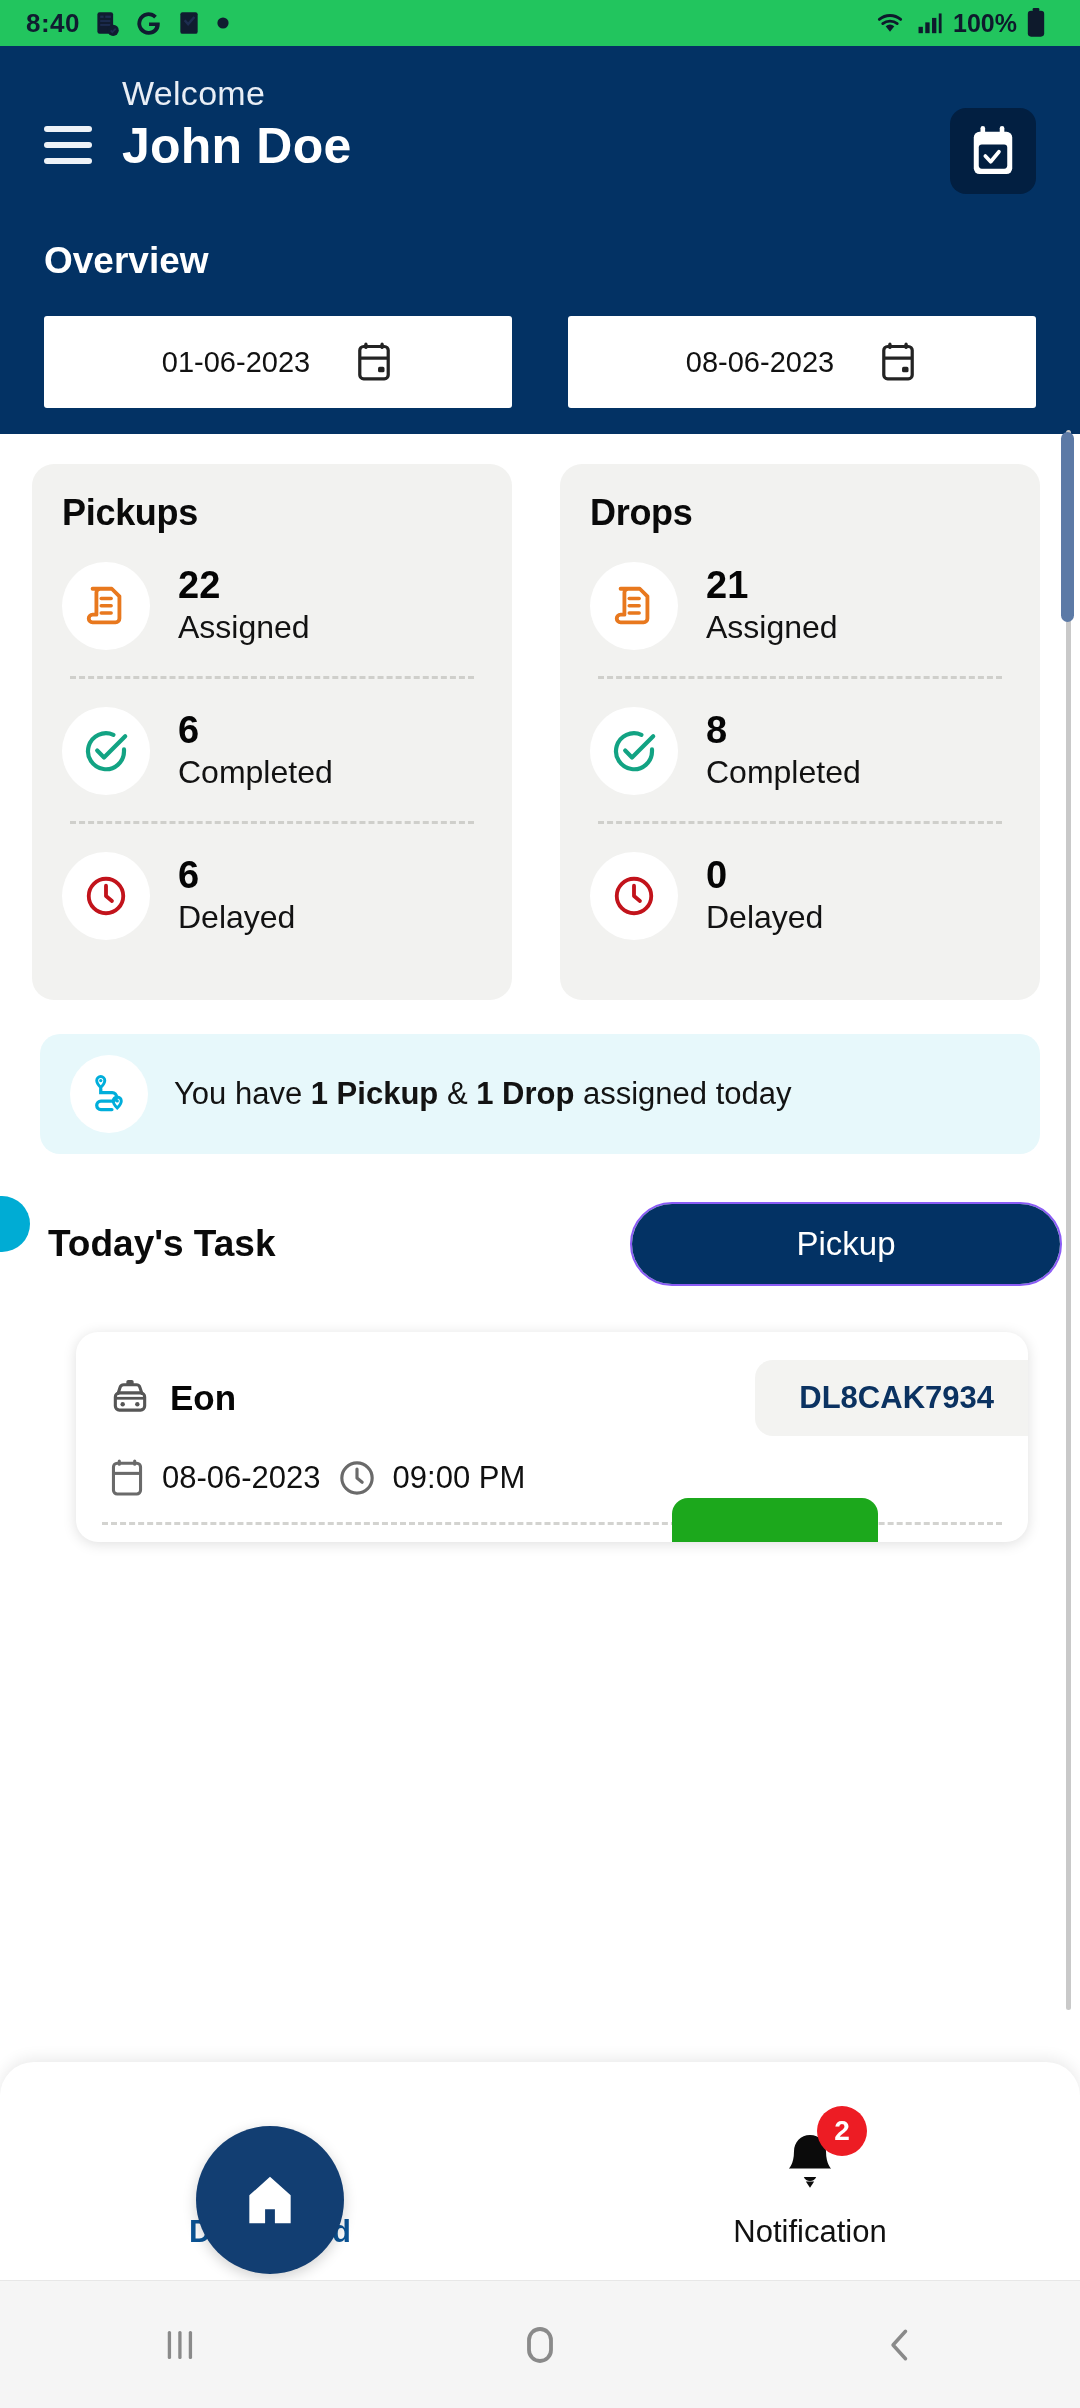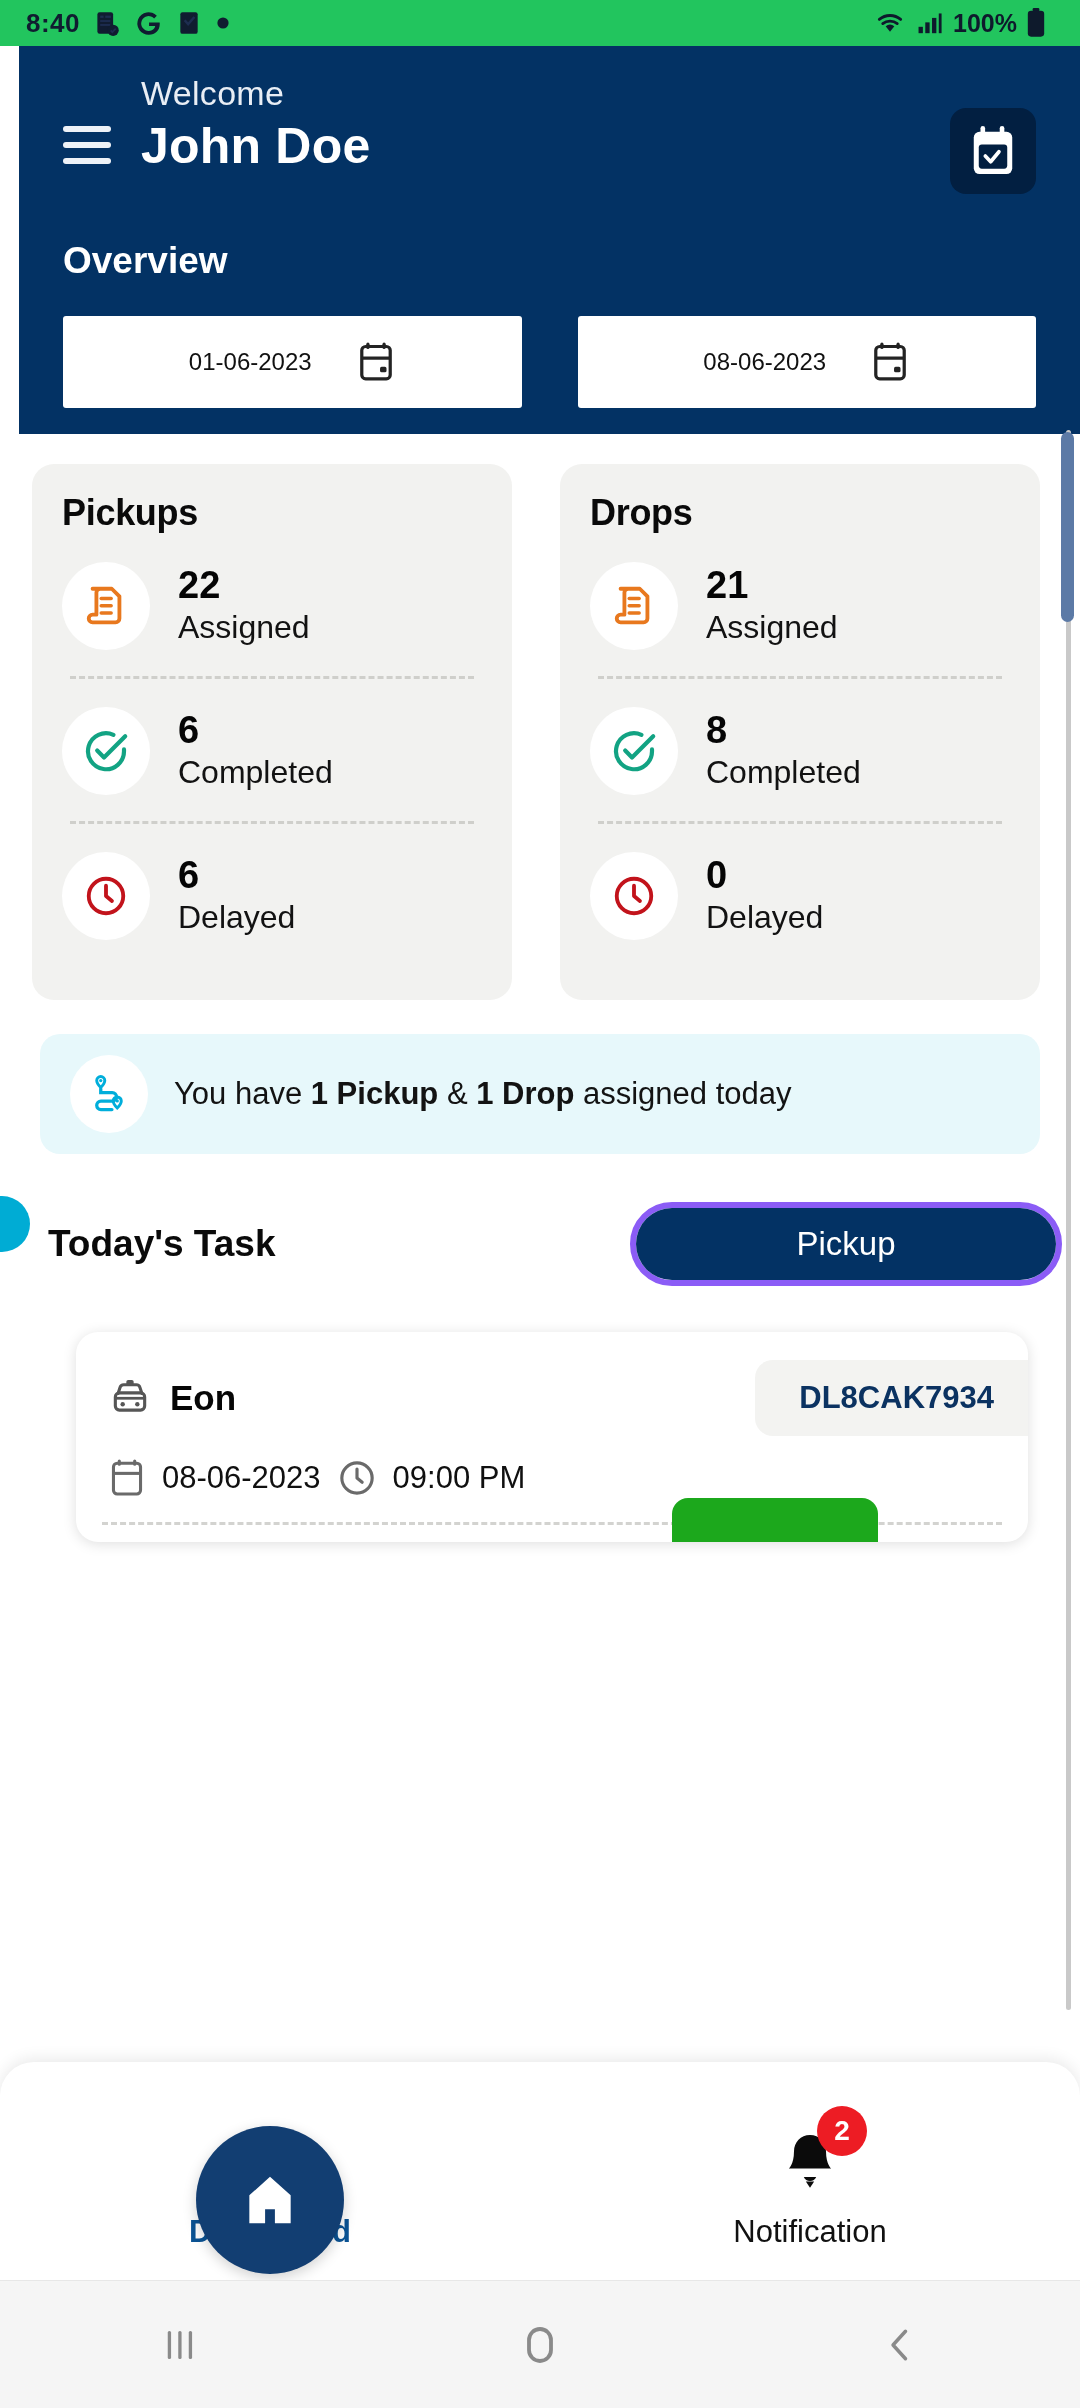--- a/index.html
+++ b/index.html
@@ -19,21 +19,21 @@
   }
   .sb-left{ display:flex; align-items:center; gap:14px; }
   .sb-time{ font-size:26px; font-weight:700; color:#101c30; letter-spacing:.5px; }
   .sb-right{ position:absolute; right:34px; top:0; height:46px;
              display:flex; align-items:center; gap:9px; }
   .sb-batt-text{ font-size:25px; font-weight:600; color:#0e1a2c; }
   .sb-ico{ display:block; }
 
   
   .header{
-    background:#033264; padding:0 0 26px 0; position:relative;margin-left:19px;
+    background:#033264; padding:0 0 26px 0; position:relative;
   }
   .hdr-top{
     display:flex; align-items:flex-start; padding:22px 44px 0 44px;
   }
   .hamburger{
     width:48px; margin-top:58px; margin-right:30px; flex:0 0 auto; cursor:pointer;
   }
   .hamburger span{
     display:block; height:6px; background:#eef2f7; border-radius:3px; margin-bottom:10px;
   }
@@ -49,21 +49,21 @@
     color:#ffffff; font-size:37px; font-weight:700; padding:46px 0 0 44px;
   }
   .date-row{
     display:flex; gap:56px; padding:34px 44px 0 44px;
   }
   .date-field{
     flex:1 1 0; background:#ffffff; height:92px; border-radius:3px;
     display:flex; align-items:center; justify-content:center; gap:44px;
     cursor:pointer;
   }
-  .date-text{ font-size:24px; color:#111111; font-weight:400; }
+  .date-text{ font-size:29px; color:#111111; font-weight:400; }
 
   
   .content{ background:#ffffff; position:relative; }
 
   .stat-row{ display:flex; gap:48px; padding:30px 40px 0 32px; }
   .stat-card{
     flex:1 1 0; background:#f2f2f0; border-radius:22px; padding:28px 30px 34px 30px;
   }
   .stat-title{ font-size:36px; font-weight:700; color:#0a0a0a; letter-spacing:-.3px; }
   .stat-item{ display:flex; align-items:center; gap:28px; padding:28px 0 26px 0; }
@@ -93,21 +93,21 @@
   .task-head{
     display:flex; align-items:center; padding:48px 18px 0 0; position:relative;
   }
   .task-dot{
     position:absolute; left:-26px; top:42px;
     width:56px; height:56px; border-radius:50%; background:#00ACD4;
   }
   .task-title{ font-size:37px; font-weight:700; color:#0a0a0a; margin-left:48px; }
   .toggle{
     margin-left:auto; display:flex; border-radius:48px; overflow:hidden;
-    border:6px solid #8b5cf6; width:432px; height:84px; background:#fff;
+    border:2px solid #8b5cf6; width:432px; height:84px; background:#fff;
   }
   .toggle div{
     flex:1 1 0; display:flex; align-items:center; justify-content:center;
     font-size:33px; cursor:pointer;
   }
   .tg-on{ background:#033264; color:#ffffff; }
   .tg-off{ background:#ffffff; color:#141414; }
 
   
   .task-card{

